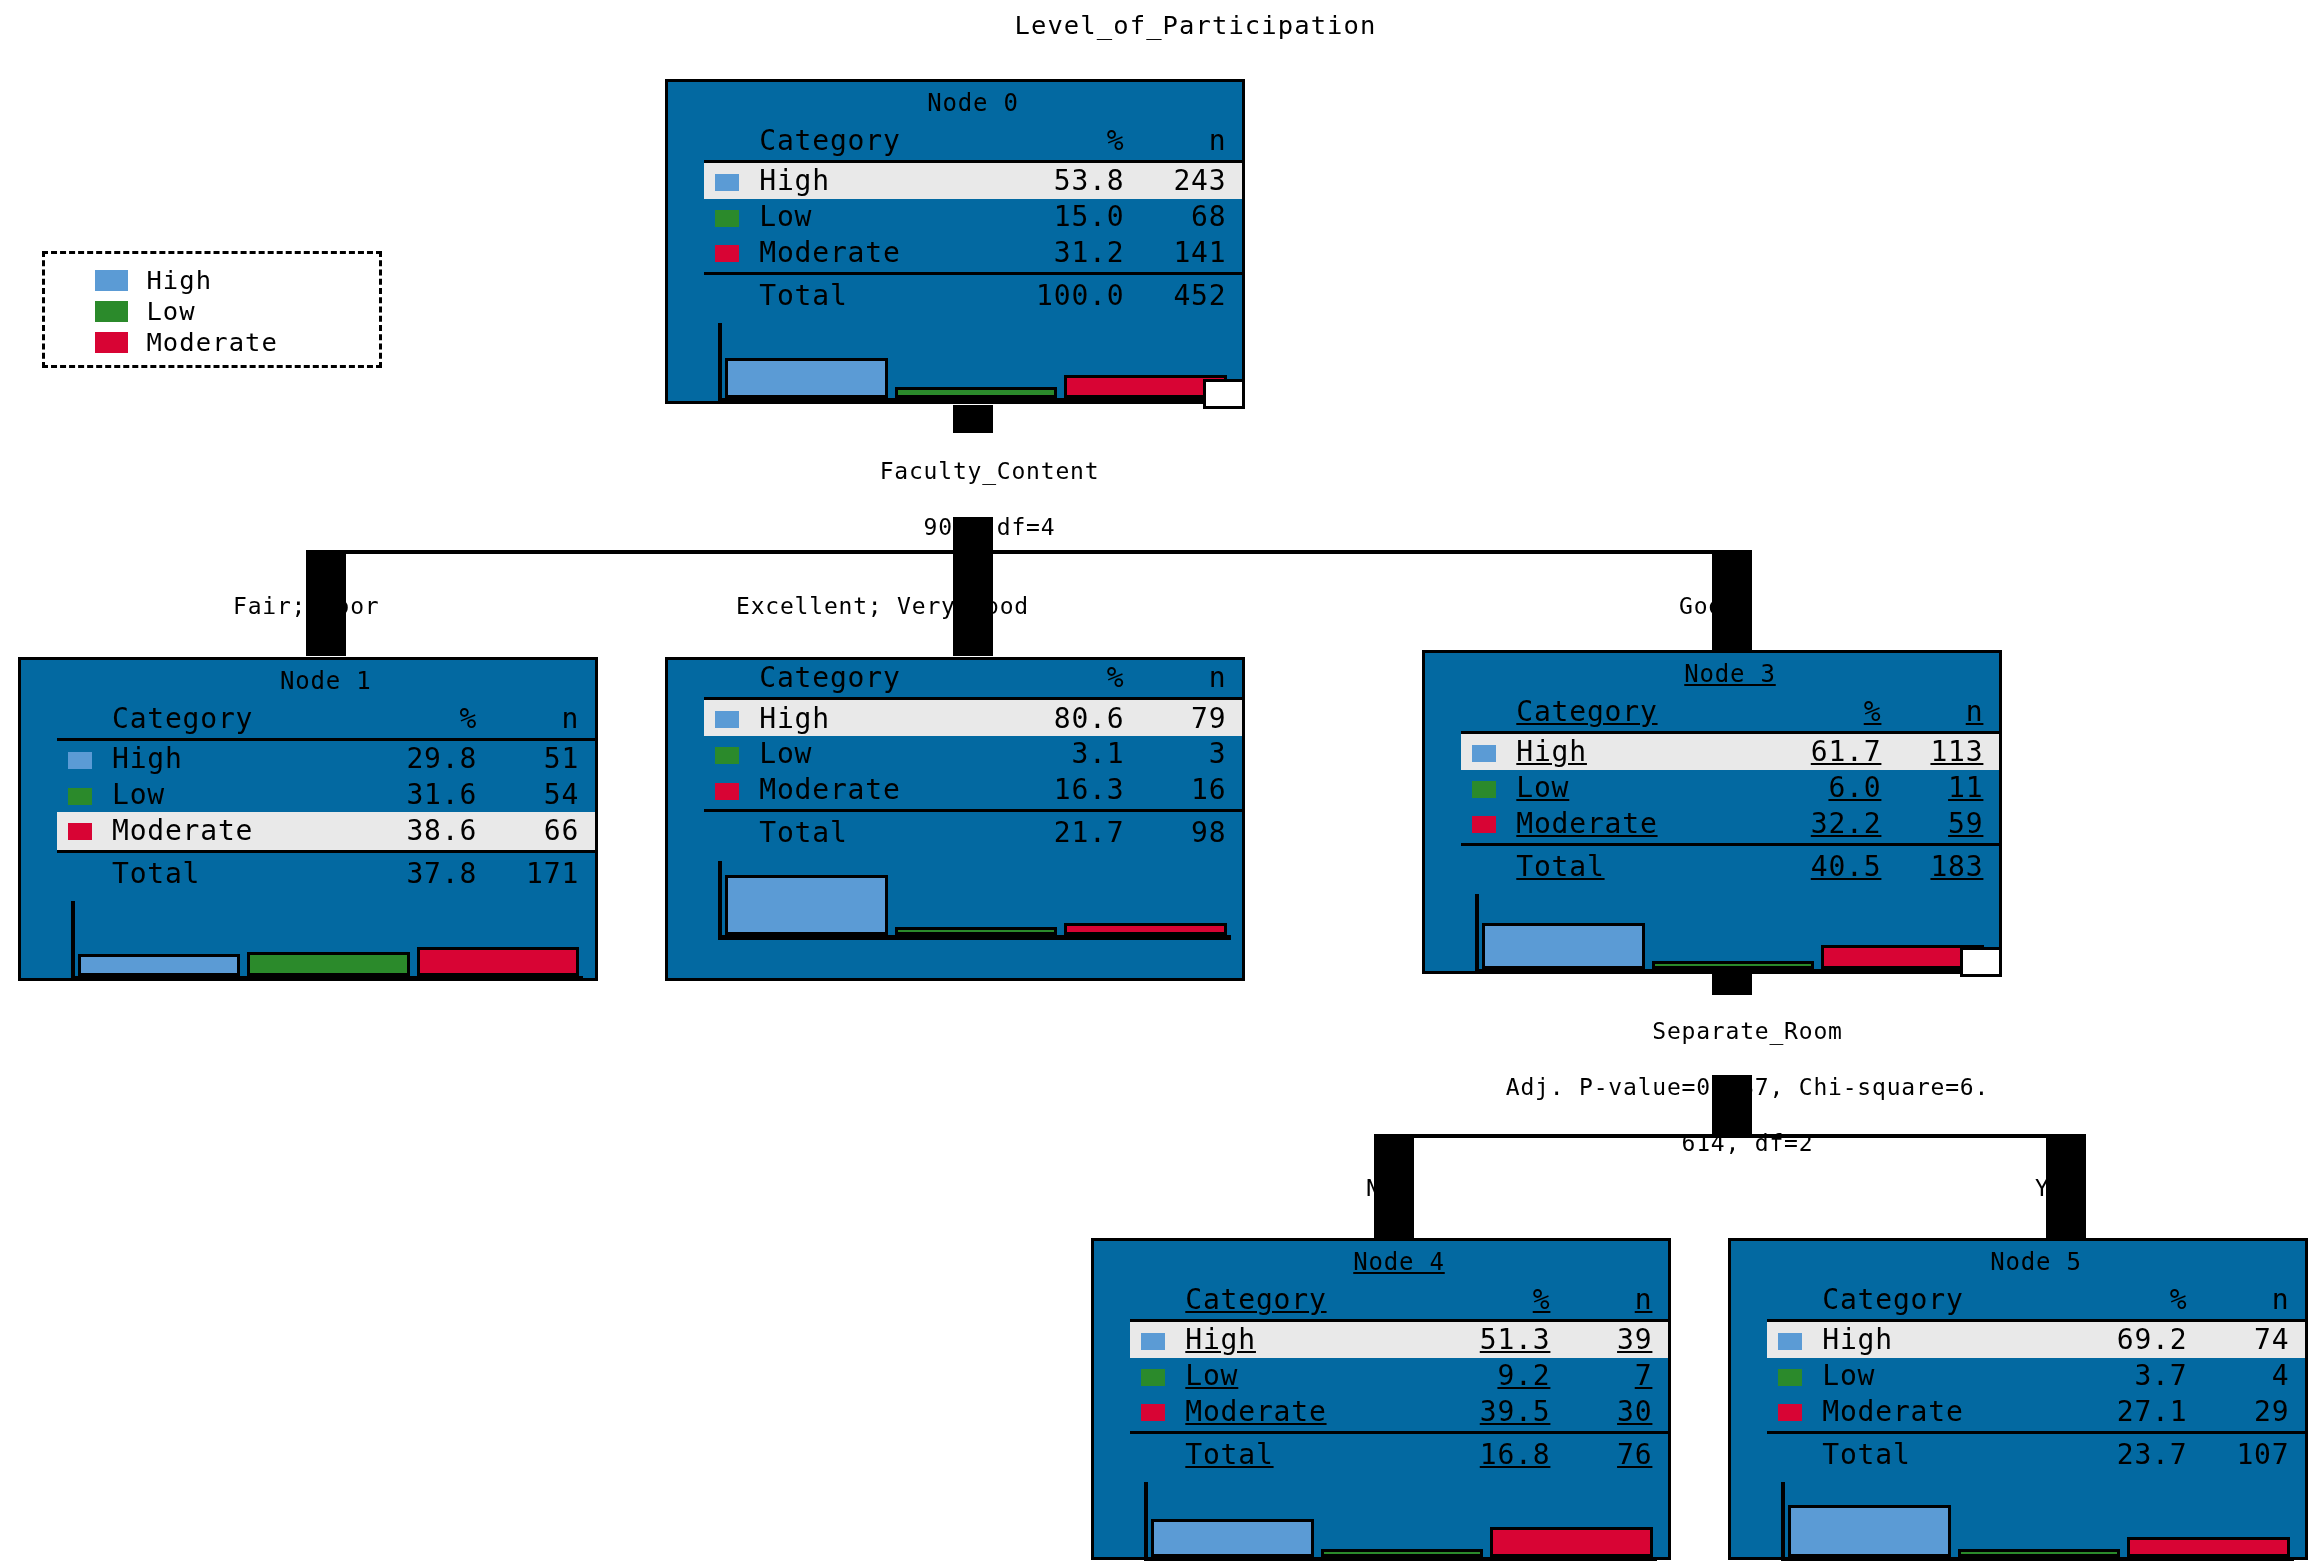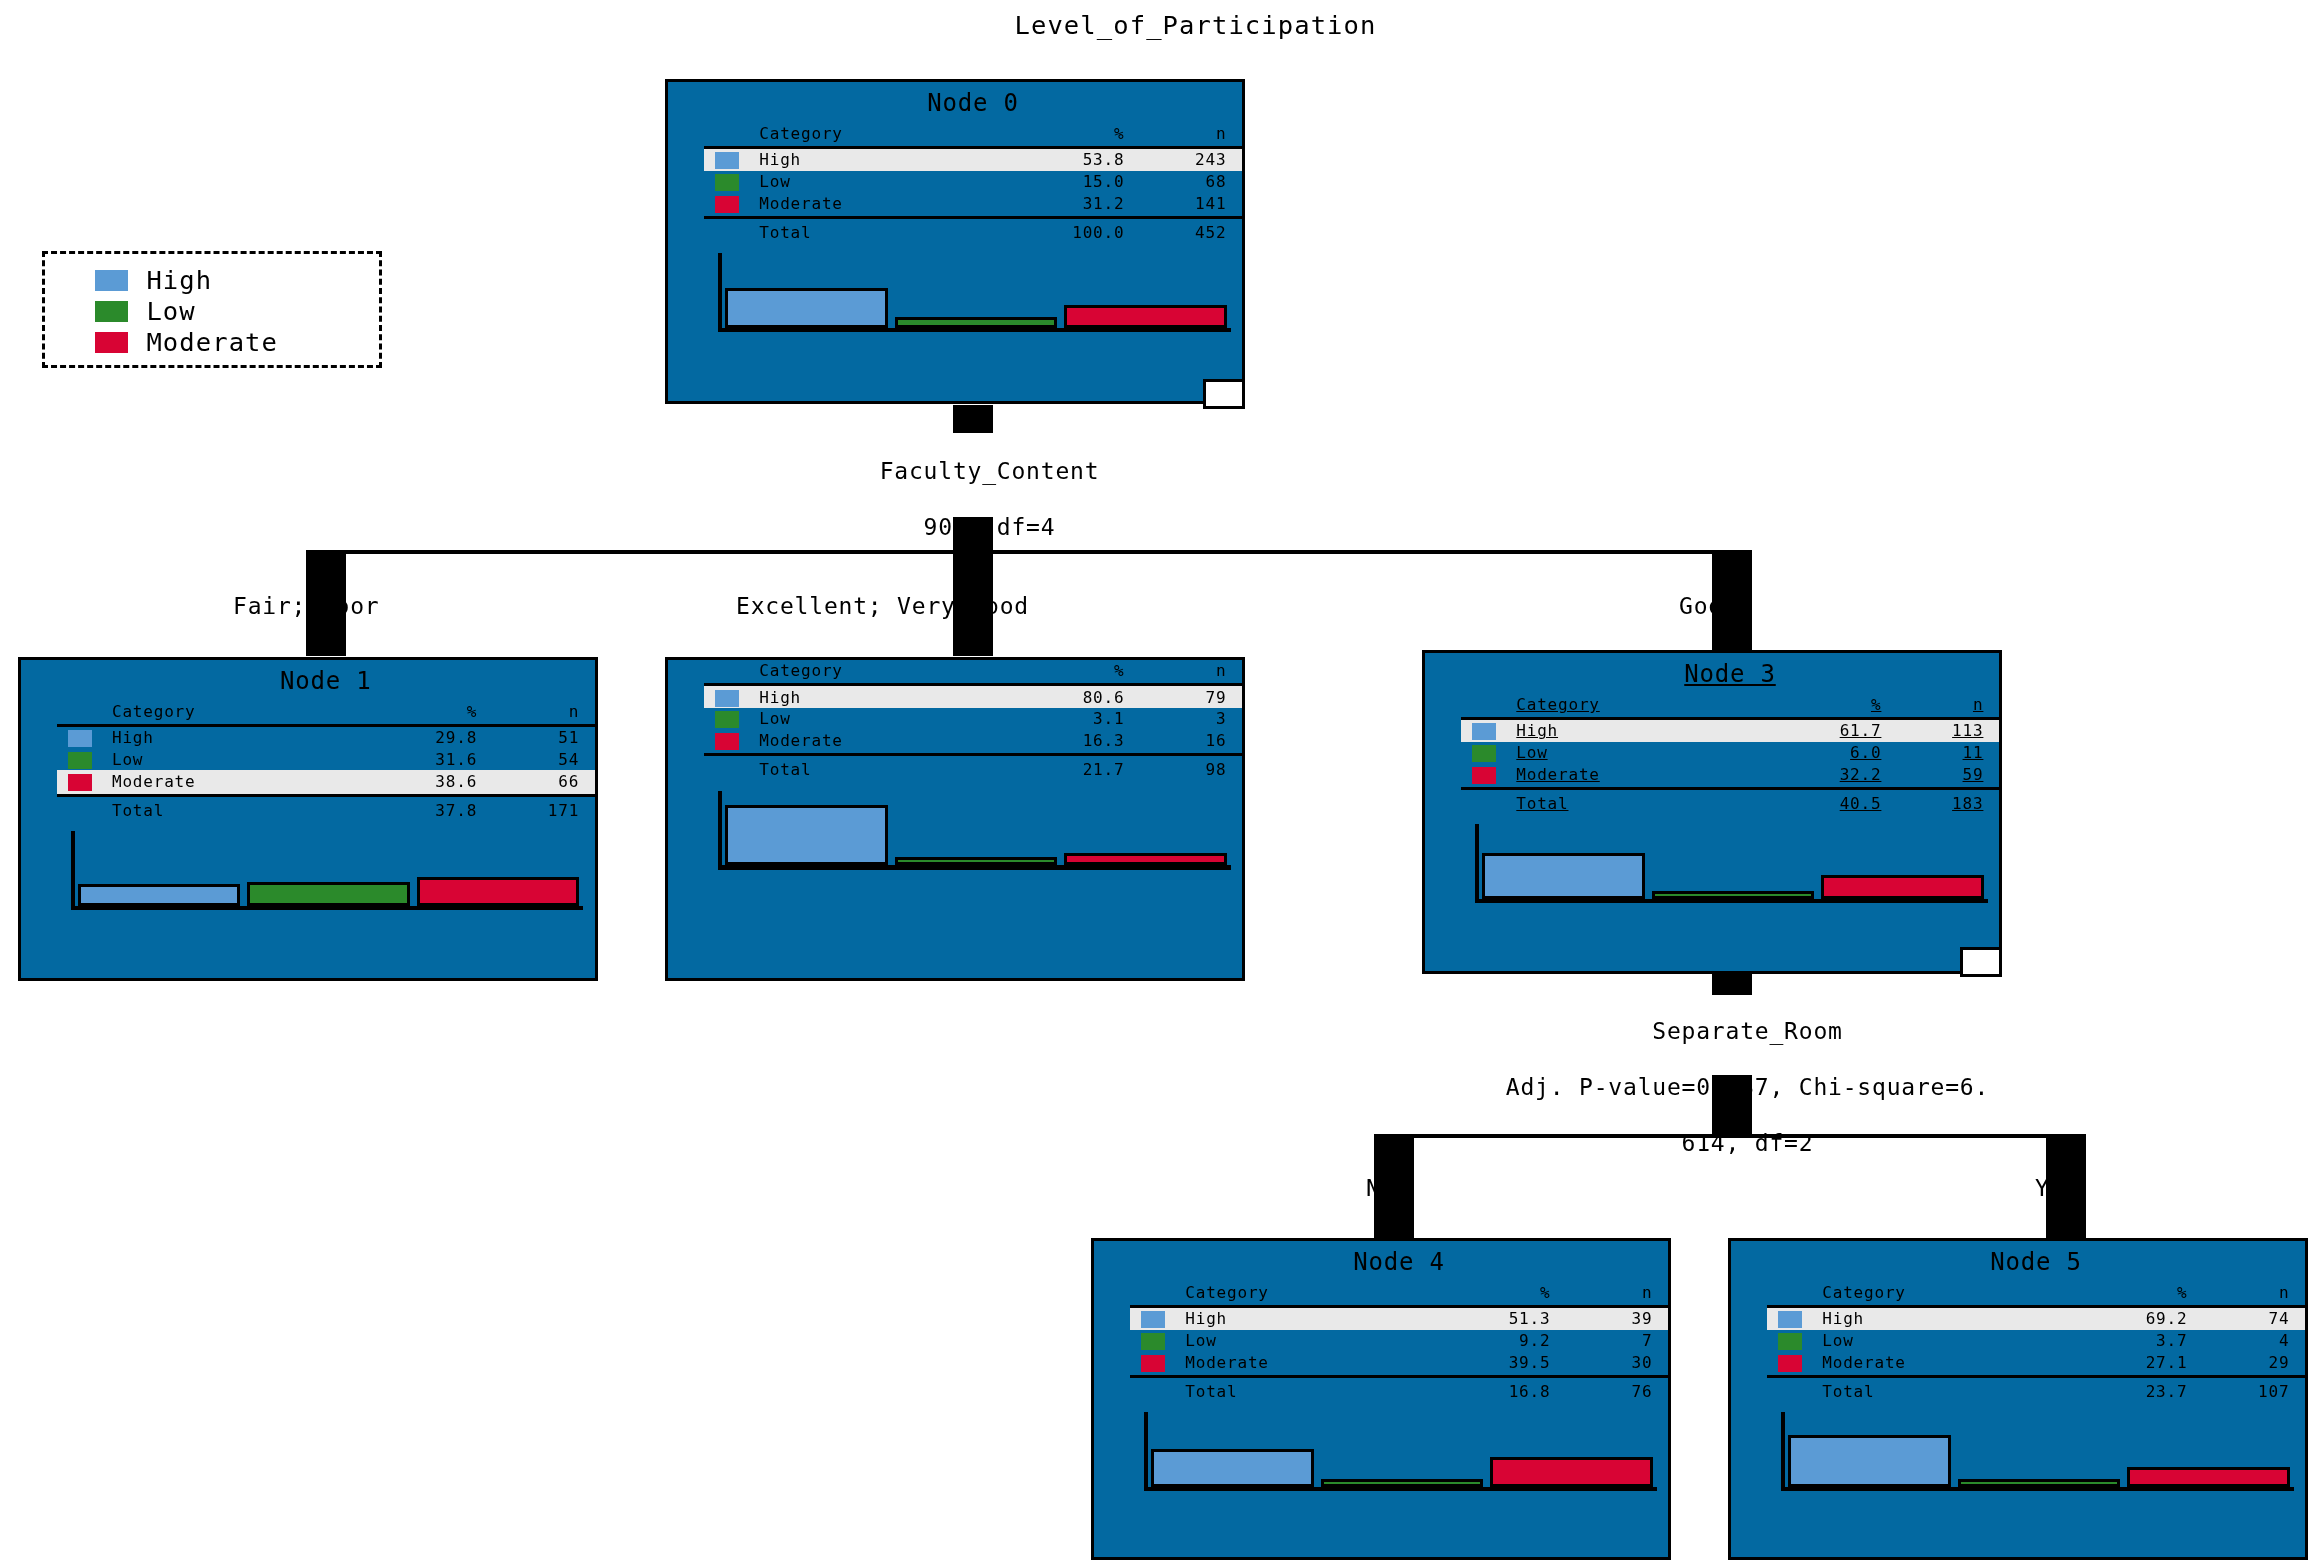--- a/index.html
+++ b/index.html
@@ -31,21 +31,21 @@
   .node{
     box-sizing:border-box;
     border:3.5px solid #000000;
     background:#0369a1;
   }
   .node-title{
     text-align:center;font-size:24px;letter-spacing:0.8px;
     padding:7px 0 5.7px 0;white-space:nowrap;
   }
   table.ntab{
-    width:100%;border-collapse:collapse;font-size:16px;letter-spacing:0.8px;
+    width:100%;border-collapse:collapse;font-size:28px;letter-spacing:0.8px;
     table-layout:fixed;
   }
   table.ntab td{padding:1.4px 0;white-space:nowrap;}
   .c-sw{width:44px;text-align:left;padding-left:11.3px!important;}
   .c-cat{text-align:left;}
   .c-pct{text-align:right;padding-right:10px!important;}
   .c-n{text-align:right;padding-right:15.6px!important;width:92px;}
   .sw{display:inline-block;width:24px;height:17px;vertical-align:middle;}
   tr.hdr td{border-bottom:3.5px solid #000;padding-bottom:2.8px;}
   tr.hl{background:#e9e9e9;}
@@ -313,21 +313,21 @@
   <div>Adj. P-value=0.037, Chi-square=6.</div>
   <div>614, df=2</div>
 </div>
 <div class="abs vline" style="left:1712px;top:1075px;height:60px;"></div>
 <div class="abs hline" style="left:1374px;top:1134px;width:676px;"></div>
 <div class="abs vline" style="left:1374px;top:1134px;height:106px;"></div>
 <div class="abs vline" style="left:2046px;top:1134px;height:106px;"></div>
 <div class="abs branch-label" style="left:1330px;top:1175px;">No</div>
 <div class="abs branch-label" style="left:1999px;top:1175px;">Yes</div>
 
-<div class="abs node" id="node4" style="left:1091px;top:1238px;width:580px;height:322px;">
+<div class="abs node" id="node4" style="left:1091px;top:1238px;width:580px;height:322px;text-decoration:underline;">
   <div class="node-title">Node 4</div>
   <table class="ntab">
     <tbody>
         <tr class="hdr">
       <td class="c-sw"></td>
       <td class="c-cat">Category</td>
       <td class="c-pct">%</td>
       <td class="c-n">n</td>
     </tr>
     <tr class="hl">

